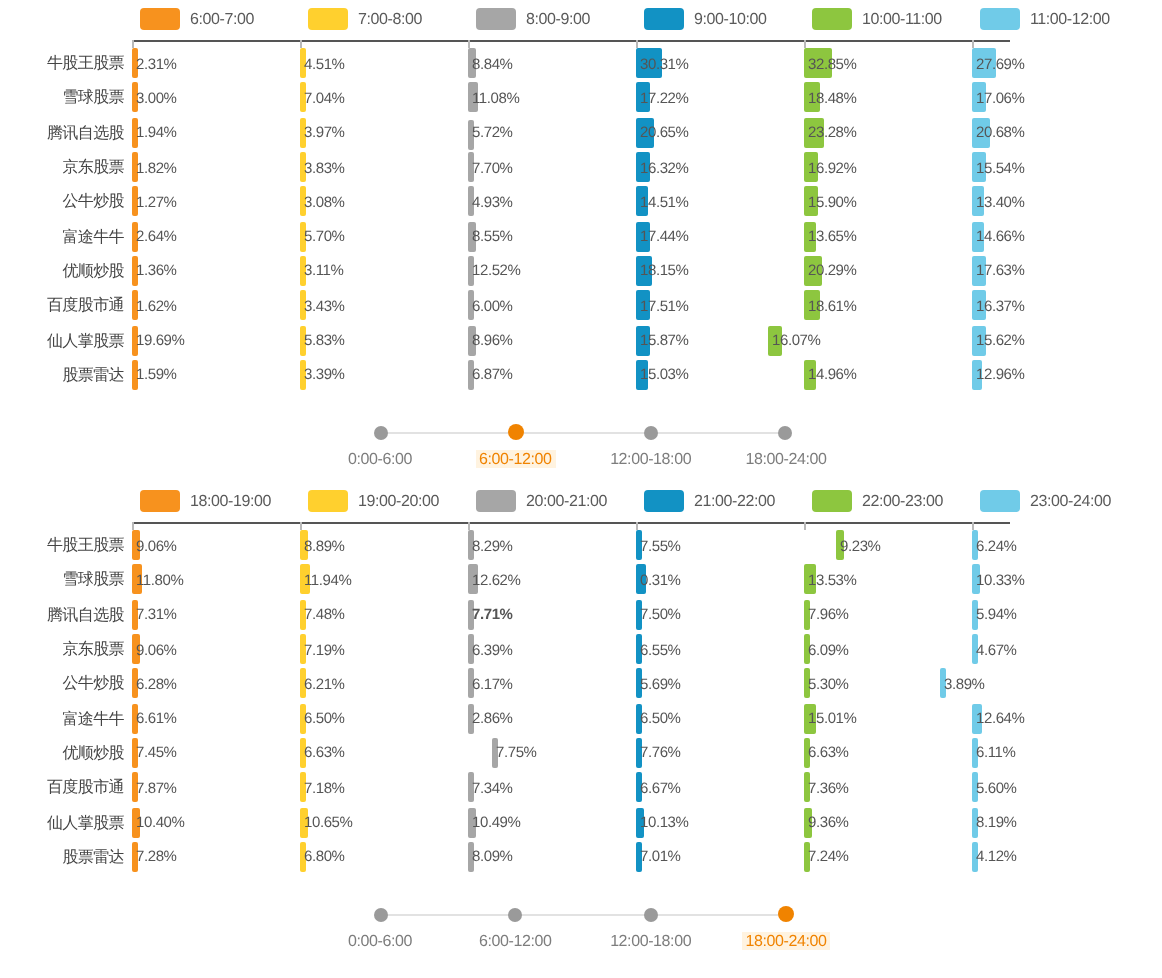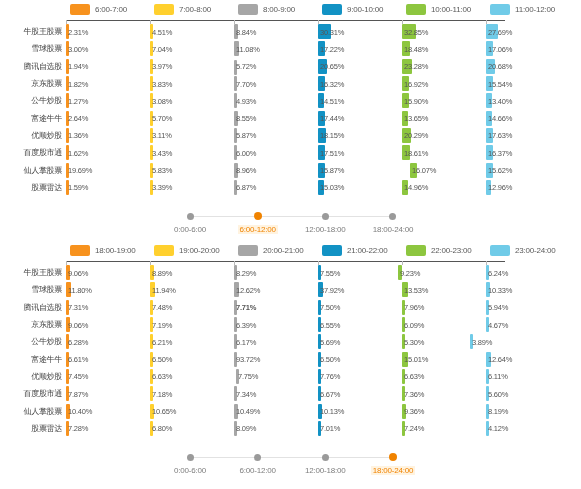--- a/index.html
+++ b/index.html
@@ -376,21 +376,21 @@
             <div class="cell" style="left: 0px;">
               <div class="bar" style="width: 2.5px; background: rgb(247, 146, 30);"></div>
               <span class="bar-value">1.36%</span>
             </div>
             <div class="cell" style="left: 84px;">
               <div class="bar" style="width: 2.5px; background: rgb(255, 208, 46);"></div>
               <span class="bar-value">3.11%</span>
             </div>
             <div class="cell" style="left: 168px;">
               <div class="bar" style="width: 2.5px; background: rgb(166, 166, 166);"></div>
-              <span class="bar-value">5.87%</span>
+              <span class="bar-value">12.52%</span>
             </div>
             <div class="cell" style="left: 252px;">
               <div class="bar" style="width: 7.623px; background: rgb(18, 146, 196);"></div>
               <span class="bar-value">18.15%</span>
             </div>
             <div class="cell" style="left: 336px;">
               <div class="bar" style="width: 8.5218px; background: rgb(141, 198, 63);"></div>
               <span class="bar-value">20.29%</span>
             </div>
             <div class="cell" style="left: 420px;">
@@ -440,21 +440,21 @@
               <span class="bar-value">5.83%</span>
             </div>
             <div class="cell" style="left: 168px;">
               <div class="bar" style="width: 3.7632px; background: rgb(166, 166, 166);"></div>
               <span class="bar-value">8.96%</span>
             </div>
             <div class="cell" style="left: 252px;">
               <div class="bar" style="width: 6.6654px; background: rgb(18, 146, 196);"></div>
               <span class="bar-value">15.87%</span>
             </div>
-            <div class="cell" style="left: 344px;">
+            <div class="cell" style="left: 318px;">
               <div class="bar" style="width: 6.7494px; background: rgb(141, 198, 63);"></div>
               <span class="bar-value">16.07%</span>
             </div>
             <div class="cell" style="left: 420px;">
               <div class="bar" style="width: 6.5604px; background: rgb(112, 203, 232);"></div>
               <span class="bar-value">15.62%</span>
             </div>
           </div>
         </div>
         <div class="row">
@@ -559,21 +559,21 @@
             <div class="cell" style="left: 168px;">
               <div class="bar" style="width: 3.4818px; background: rgb(166, 166, 166);"></div>
               <span class="bar-value">8.29%</span>
             </div>
             <div class="tick" style="left: 168px; top: -3px;"></div>
             <div class="cell" style="left: 252px;">
               <div class="bar" style="width: 3.171px; background: rgb(18, 146, 196);"></div>
               <span class="bar-value">7.55%</span>
             </div>
             <div class="tick" style="left: 252px; top: -3px;"></div>
-            <div class="cell" style="left: 332px;">
+            <div class="cell" style="left: 352px;">
               <div class="bar" style="width: 3.8766px; background: rgb(141, 198, 63);"></div>
               <span class="bar-value">9.23%</span>
             </div>
             <div class="tick" style="left: 336px; top: -3px;"></div>
             <div class="cell" style="left: 420px;">
               <div class="bar" style="width: 2.6208px; background: rgb(112, 203, 232);"></div>
               <span class="bar-value">6.24%</span>
             </div>
             <div class="tick" style="left: 420px; top: -3px;"></div>
           </div>
@@ -588,21 +588,21 @@
             <div class="cell" style="left: 84px;">
               <div class="bar" style="width: 5.0148px; background: rgb(255, 208, 46);"></div>
               <span class="bar-value">11.94%</span>
             </div>
             <div class="cell" style="left: 168px;">
               <div class="bar" style="width: 5.3004px; background: rgb(166, 166, 166);"></div>
               <span class="bar-value">12.62%</span>
             </div>
             <div class="cell" style="left: 252px;">
               <div class="bar" style="width: 4.6326px; background: rgb(18, 146, 196);"></div>
-              <span class="bar-value">37.92%</span>
+              <span class="bar-value">0.31%</span>
             </div>
             <div class="cell" style="left: 336px;">
               <div class="bar" style="width: 5.6826px; background: rgb(141, 198, 63);"></div>
               <span class="bar-value">13.53%</span>
             </div>
             <div class="cell" style="left: 420px;">
               <div class="bar" style="width: 4.3386px; background: rgb(112, 203, 232);"></div>
               <span class="bar-value">10.33%</span>
             </div>
           </div>
@@ -700,21 +700,21 @@
             <div class="cell" style="left: 0px;">
               <div class="bar" style="width: 2.7762px; background: rgb(247, 146, 30);"></div>
               <span class="bar-value">6.61%</span>
             </div>
             <div class="cell" style="left: 84px;">
               <div class="bar" style="width: 2.73px; background: rgb(255, 208, 46);"></div>
               <span class="bar-value">6.50%</span>
             </div>
             <div class="cell" style="left: 168px;">
               <div class="bar" style="width: 3.0072px; background: rgb(166, 166, 166);"></div>
-              <span class="bar-value">93.72%</span>
+              <span class="bar-value">2.86%</span>
             </div>
             <div class="cell" style="left: 252px;">
               <div class="bar" style="width: 2.73px; background: rgb(18, 146, 196);"></div>
               <span class="bar-value">6.50%</span>
             </div>
             <div class="cell" style="left: 336px;">
               <div class="bar" style="width: 6.3042px; background: rgb(141, 198, 63);"></div>
               <span class="bar-value">15.01%</span>
             </div>
             <div class="cell" style="left: 420px;">
@@ -727,21 +727,21 @@
           <div class="row-label">优顺炒股</div>
           <div class="cells">
             <div class="cell" style="left: 0px;">
               <div class="bar" style="width: 3.129px; background: rgb(247, 146, 30);"></div>
               <span class="bar-value">7.45%</span>
             </div>
             <div class="cell" style="left: 84px;">
               <div class="bar" style="width: 2.7846px; background: rgb(255, 208, 46);"></div>
               <span class="bar-value">6.63%</span>
             </div>
-            <div class="cell" style="left: 170px;">
+            <div class="cell" style="left: 180px;">
               <div class="bar" style="width: 3.255px; background: rgb(166, 166, 166);"></div>
               <span class="bar-value">7.75%</span>
             </div>
             <div class="cell" style="left: 252px;">
               <div class="bar" style="width: 3.2592px; background: rgb(18, 146, 196);"></div>
               <span class="bar-value">7.76%</span>
             </div>
             <div class="cell" style="left: 336px;">
               <div class="bar" style="width: 2.7846px; background: rgb(141, 198, 63);"></div>
               <span class="bar-value">6.63%</span>

